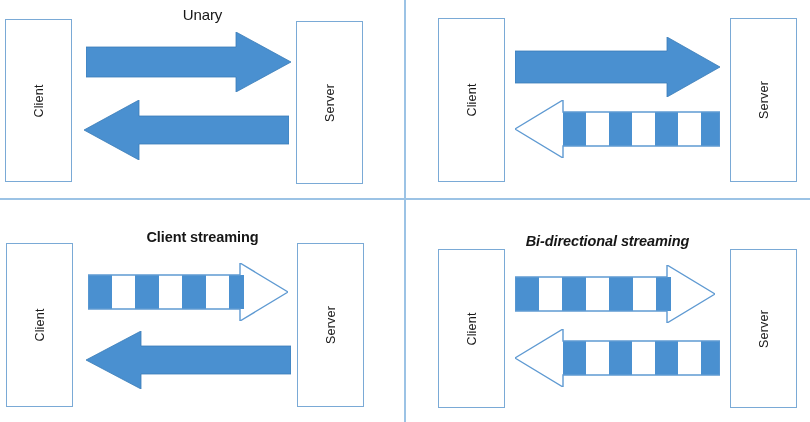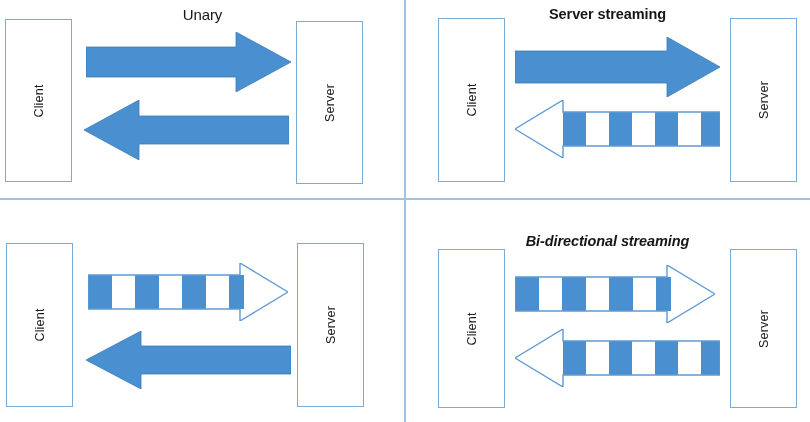--- a/index.html
+++ b/index.html
@@ -123,21 +123,20 @@
 
     <div class="arrow" style="left:84px; top:100px;">
       <svg width="205" height="60" viewBox="0 0 205 60">
         <path d="M205,16 L55,16 L55,0 L0,30 L55,60 L55,44 L205,44 Z" fill="#4a90d0" stroke="#3a7cb8" stroke-width="0.8"></path>
       </svg>
     </div>
   </div>
 
   <div class="quad q-tr">
 
-    <div class="title">Server streaming</div>
 
     <div class="endpoint ep-client-tr">
       <span class="ep-label">Client</span>
     </div>
 
     <div class="endpoint ep-server-tr">
       <span class="ep-label">Server</span>
     </div>
 
     <div class="arrow" style="left:110px; top:37px;">
@@ -159,20 +158,21 @@
           <rect x="140" y="12" width="23" height="34" fill="#4a90d0"></rect>
           <rect x="186" y="12" width="23" height="34" fill="#4a90d0"></rect>
         </g>
         <path d="M205,12 L48,12 L48,0 L0,29 L48,58 L48,46 L205,46 Z" fill="none" stroke="#5f9ad2" stroke-width="1.4"></path>
       </svg>
     </div>
   </div>
 
   <div class="quad q-bl">
 
+    <div class="title" style="top:18px;">Client streaming</div>
 
     <div class="endpoint ep-client-bl">
       <span class="ep-label">Client</span>
     </div>
 
     <div class="endpoint ep-server-bl">
       <span class="ep-label">Server</span>
     </div>
 
     <div class="arrow" style="left:88px; top:52px;">

